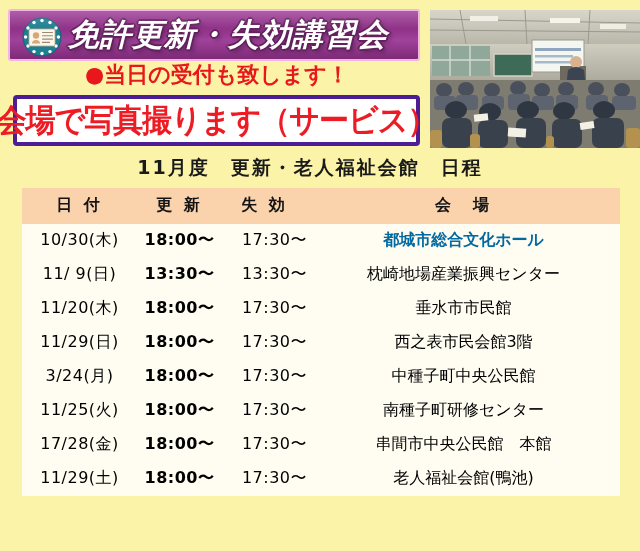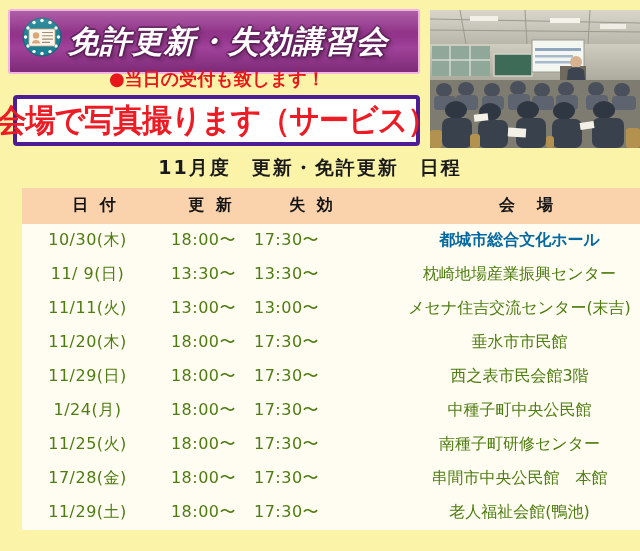--- a/index.html
+++ b/index.html
@@ -20,21 +20,21 @@
     height: 551px;
     background: #fbf4a8;
   }
 
   
   .title-banner {
     position: absolute;
     left: 8px;
     top: 9px;
     width: 412px;
-    height: 65px;
+    height: 52px;
     border: 2px solid #f2b4e0;
     border-radius: 3px;
     background: linear-gradient(180deg, #9e3f96 0%, #8e2f86 35%, #a0429a 60%, #7e2a78 100%);
     box-sizing: border-box;
     overflow: hidden;
   }
   .title-banner::after {
     content: "";
     position: absolute;
     left: 0; right: 0; top: 0;
@@ -80,24 +80,24 @@
     height: 138px;
     overflow: hidden;
     background: #8d8b7d;
   }
   .photo svg { display: block; }
 
   
   .bullet-line {
     position: absolute;
     left: 14px;
-    top: 67px;
+    top: 60px;
     width: 406px;
     text-align: center;
-    font-size: 18px;
+    font-size: 22px;
     font-weight: bold;
     color: #e8171b;
     white-space: nowrap;
     letter-spacing: 0px;
   }
 
   
   .service-box {
     position: absolute;
     left: 13px;
@@ -146,33 +146,33 @@
     width: 100%;
     border-collapse: collapse;
     table-layout: fixed;
     background: #fffdf2;
   }
   .sched thead tr { background: #fad3ad; }
   .sched th {
     font-size: 16px;
     font-weight: bold;
     color: #141414;
-    padding: 7px 0 8px 16px;
+    padding: 7px 0 8px 0;
     letter-spacing: 3px;
     text-align: center;
   }
   .sched td {
     font-size: 16px;
-    color: #4d7c0f;
+    color: #000000;
     padding: 6px 0 7px 0;
     white-space: nowrap;
   }
   .col-date  { width: 115px; text-align: center; }
-  .col-renew { width: 85px;  text-align: center; }
-  .col-lapse { width: 85px;  text-align: left; }
+  .col-renew { width: 85px;  text-align: center; font-weight: bold; }
+  .col-lapse { width: 85px;  text-align: right; }
   .col-venue { width: 313px; text-align: center; }
 
   .sched td.col-date,
   .sched td.col-renew,
   .sched td.col-lapse {
     font-family: "DejaVu Sans", "Liberation Sans", sans-serif;
     letter-spacing: 0.5px;
   }
   .venue-highlight { color: #ee2a24; font-weight: bold; }
 </style>
@@ -311,21 +311,21 @@
       </g>
     </svg>
   </div>
 
   <div class="bullet-line">●当日の受付も致します！</div>
 
   <div class="service-box">
     <div class="service-text">会場で写真撮ります（サービス）</div>
   </div>
 
-  <div class="subtitle">11月度　更新・免許更新　日程</div>
+  <div class="subtitle">11月度　更新・老人福祉会館　日程</div>
 
   <div class="table-wrap">
     <table class="sched">
       <thead>
         <tr>
           <th class="col-date">日 付</th>
           <th class="col-renew">更 新</th>
           <th class="col-lapse">失 効</th>
           <th class="col-venue">会　場</th>
         </tr>
@@ -337,39 +337,33 @@
             <td class="col-lapse">17:30〜</td>
             <td class="col-venue venue-highlight" style="color: #0369a1;">都城市総合文化ホール</td>
           </tr>
           <tr>
             <td class="col-date">11/ 9(日)</td>
             <td class="col-renew">13:30〜</td>
             <td class="col-lapse">13:30〜</td>
             <td class="col-venue">枕崎地場産業振興センター</td>
           </tr>
           <tr>
-            <td class="col-date">11/11(火)</td>
-            <td class="col-renew">13:00〜</td>
-            <td class="col-lapse">13:00〜</td>
-            <td class="col-venue">メセナ住吉交流センター(末吉)</td>
-          </tr>
-          <tr>
             <td class="col-date">11/20(木)</td>
             <td class="col-renew">18:00〜</td>
             <td class="col-lapse">17:30〜</td>
             <td class="col-venue">垂水市市民館</td>
           </tr>
           <tr>
             <td class="col-date">11/29(日)</td>
             <td class="col-renew">18:00〜</td>
             <td class="col-lapse">17:30〜</td>
             <td class="col-venue">西之表市民会館3階</td>
           </tr>
           <tr>
-            <td class="col-date">1/24(月)</td>
+            <td class="col-date">3/24(月)</td>
             <td class="col-renew">18:00〜</td>
             <td class="col-lapse">17:30〜</td>
             <td class="col-venue">中種子町中央公民館</td>
           </tr>
           <tr>
             <td class="col-date">11/25(火)</td>
             <td class="col-renew">18:00〜</td>
             <td class="col-lapse">17:30〜</td>
             <td class="col-venue">南種子町研修センター</td>
           </tr>

